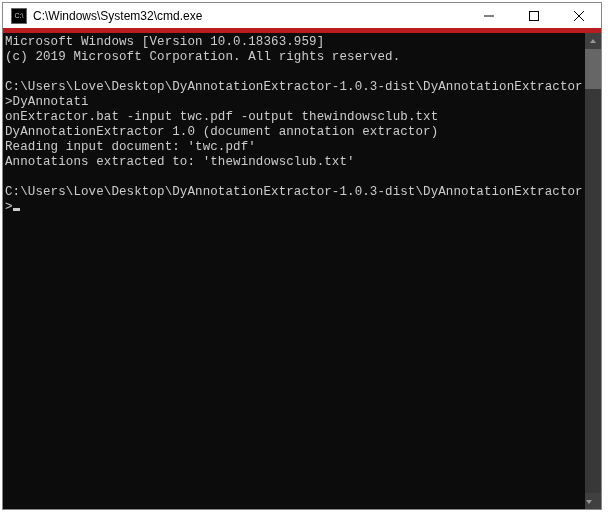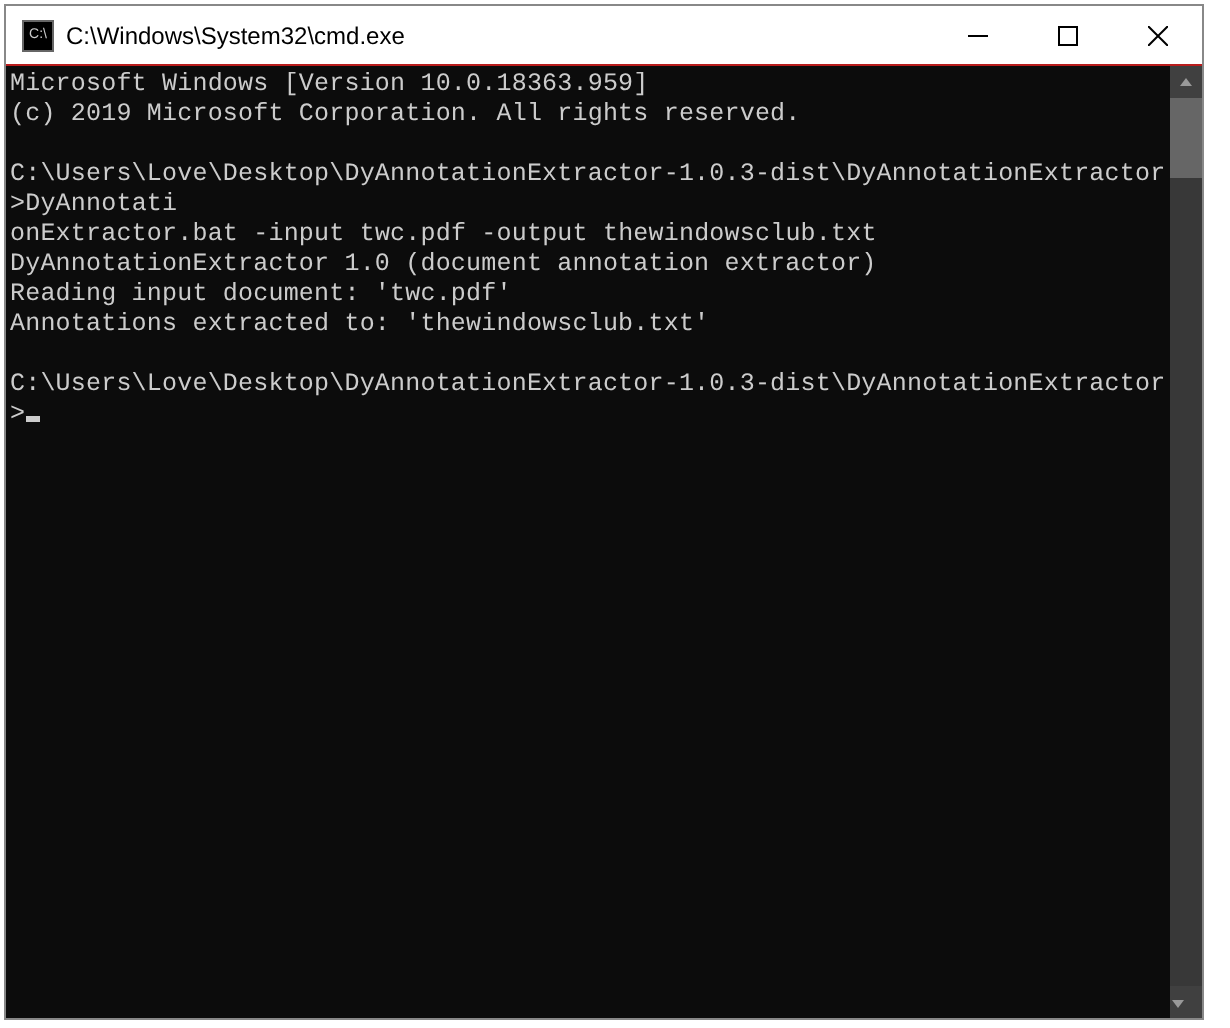--- a/index.html
+++ b/index.html
@@ -22,21 +22,21 @@
       display: flex;
       flex-direction: column;
       margin: 2px;
     }
     .titlebar {
       height: 30px;
       background: #fff;
       display: flex;
       align-items: center;
       padding: 0 0 0 8px;
-      border-bottom: 1px solid #b91c1c;
+      border-bottom: 5px solid #b91c1c;
     }
     .app-icon {
       width: 16px;
       height: 16px;
       background: #000;
       border: 1px solid #666;
       margin-right: 6px;
       display: flex;
       align-items: center;
       justify-content: center;

